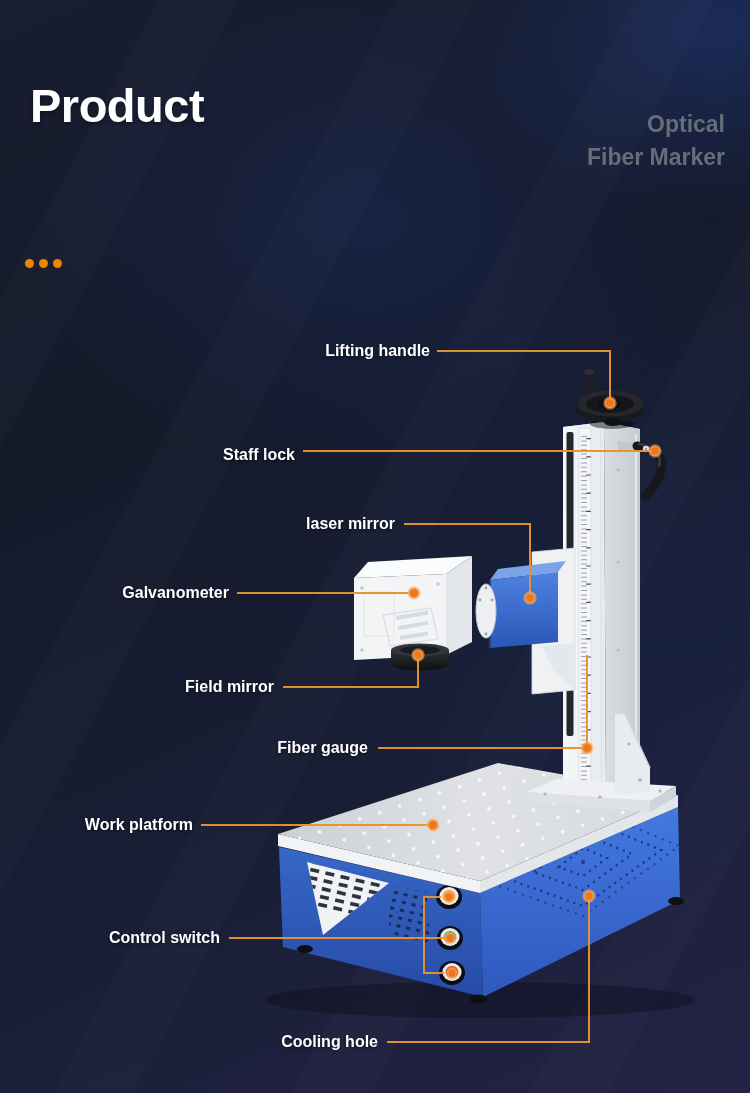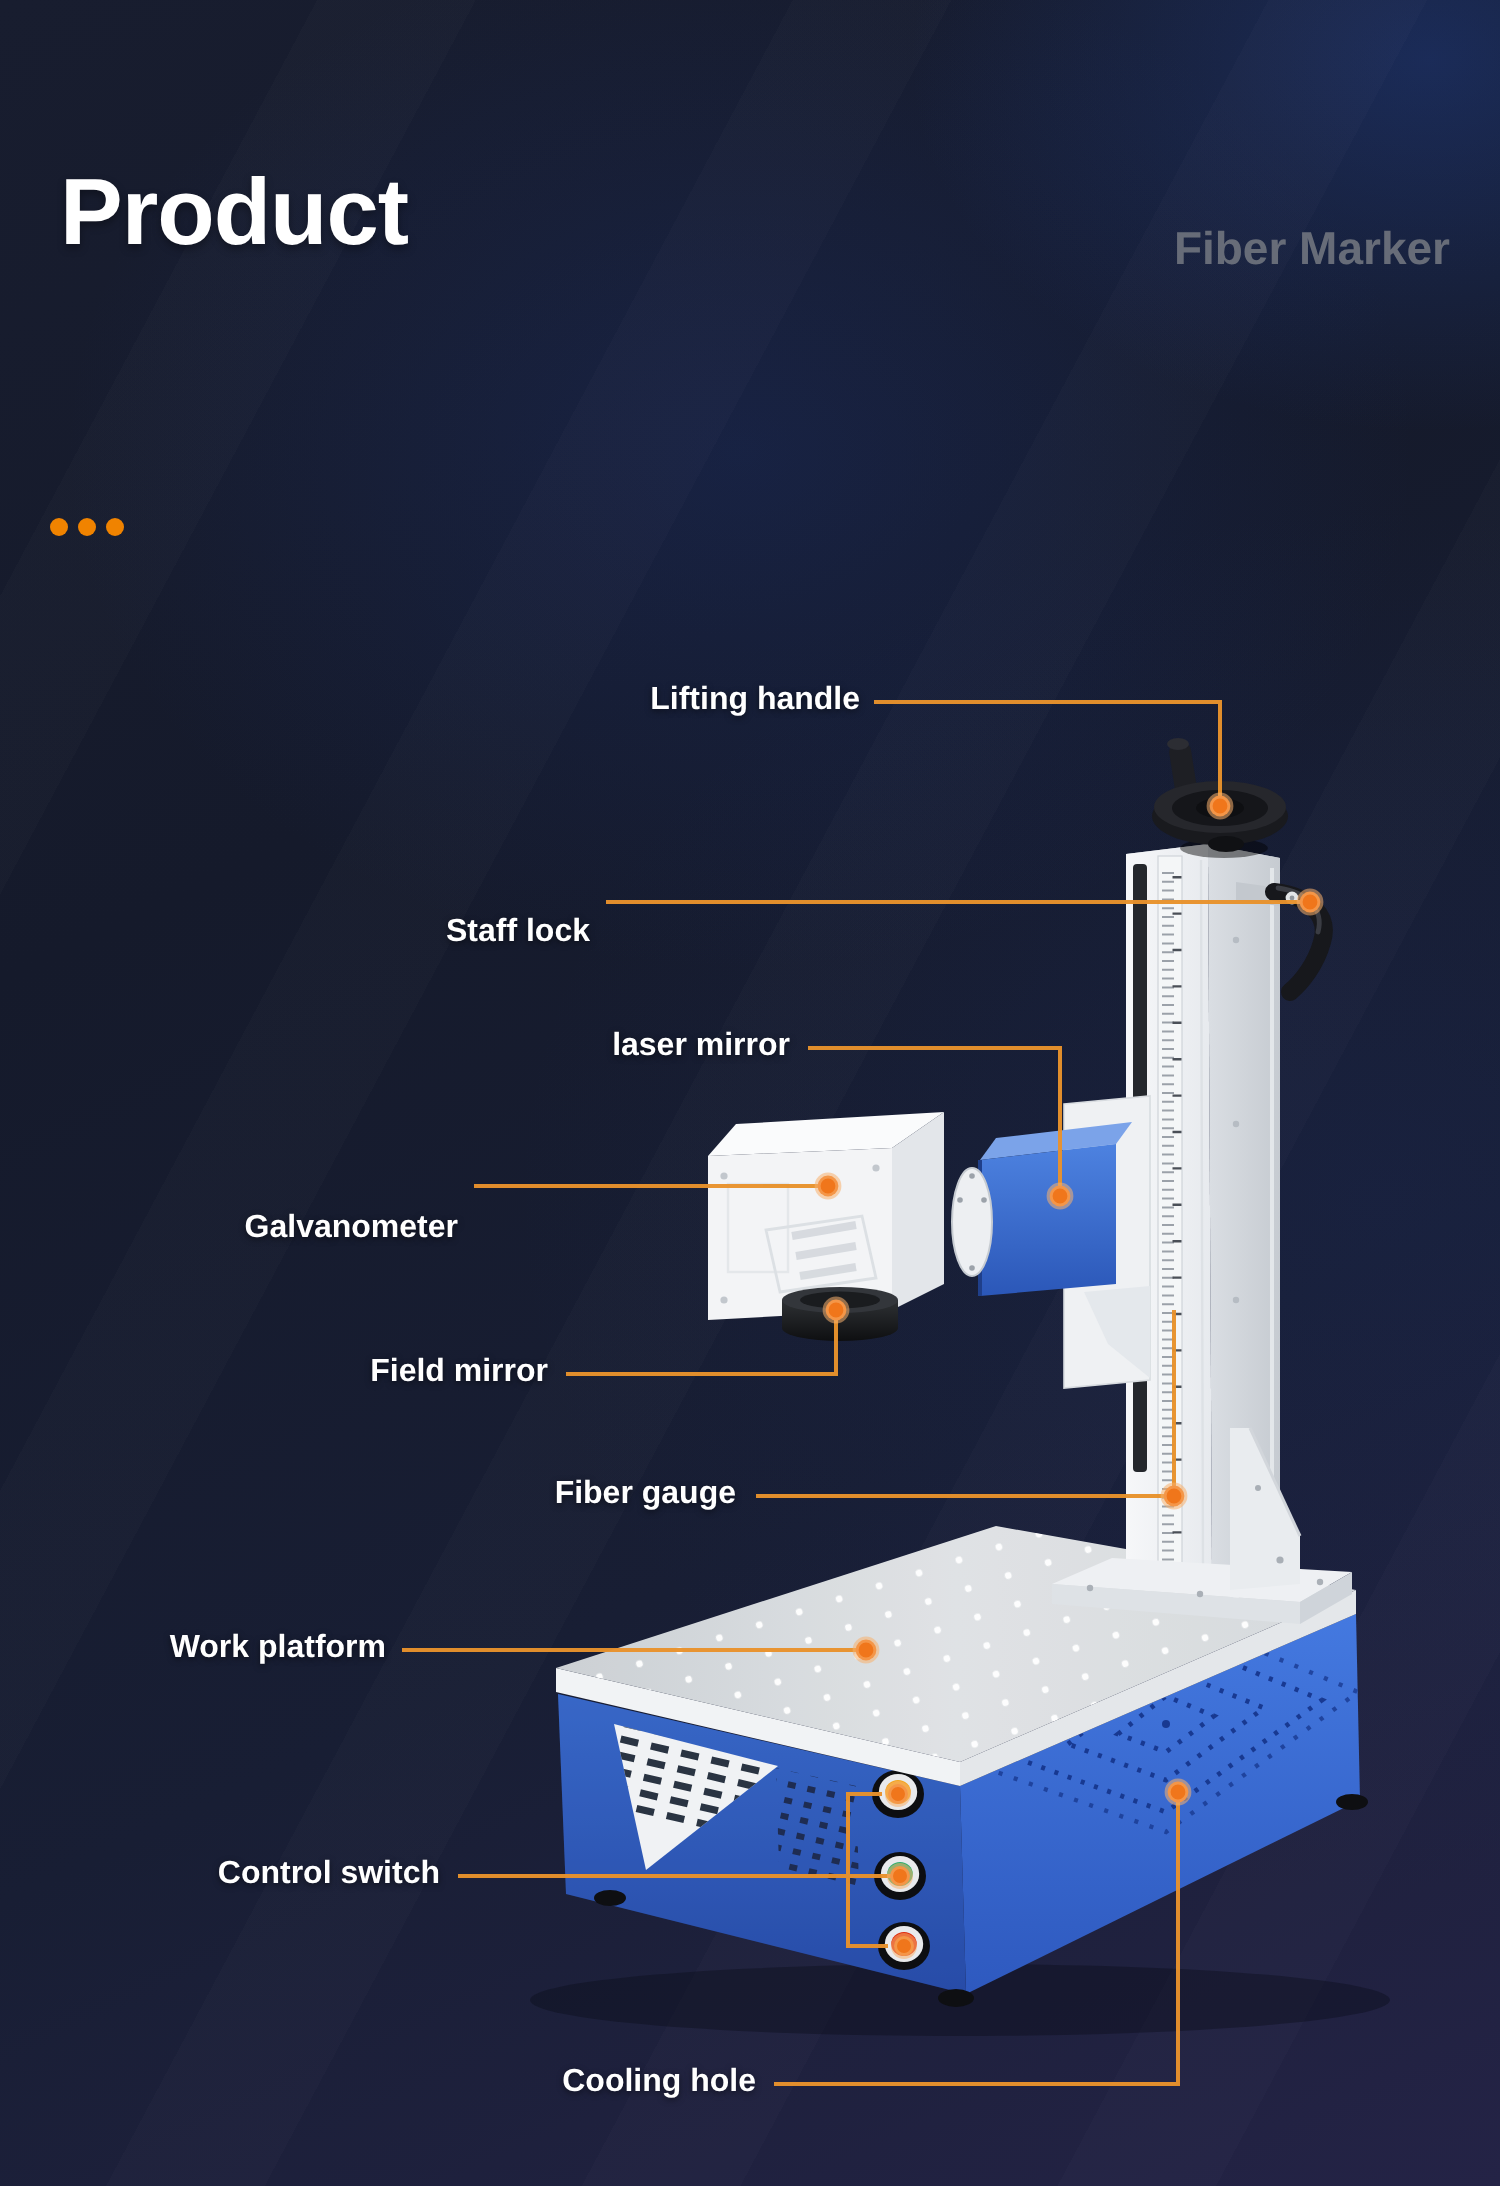--- a/index.html
+++ b/index.html
@@ -36,20 +36,21 @@
 </head>
 <body>
 
 <div class="page">
 
   <div class="title">
     <div>Product</div>
   </div>
 
   <div class="subtitle">
+    <div>Optical</div>
     <div>Fiber Marker</div>
   </div>
 
   <div class="accent-dots">
     <span></span>
     <span></span>
     <span></span>
   </div>
 
   <svg class="machine-svg" width="750" height="1093" viewBox="0 0 750 1093">
@@ -291,22 +292,22 @@
       <circle cx="587" cy="748" r="5.2"></circle>
       <circle cx="433" cy="825" r="5.2"></circle>
       <circle cx="449" cy="897" r="5"></circle>
       <circle cx="450" cy="938" r="5"></circle>
       <circle cx="452" cy="973" r="5"></circle>
       <circle cx="589" cy="896" r="5.2"></circle>
     </g>
   </svg>
 
   <div class="callout-label" style="right:320px;top:351px">Lifting handle</div>
-  <div class="callout-label" style="right:455px;top:467px">Staff lock</div>
+  <div class="callout-label" style="right:455px;top:455px">Staff lock</div>
   <div class="callout-label" style="right:355px;top:524px">laser mirror</div>
-  <div class="callout-label" style="right:521px;top:615px">Galvanometer</div>
+  <div class="callout-label" style="right:521px;top:593px">Galvanometer</div>
   <div class="callout-label" style="right:476px;top:687px">Field mirror</div>
   <div class="callout-label" style="right:382px;top:748px">Fiber gauge</div>
   <div class="callout-label" style="right:557px;top:825px">Work platform</div>
   <div class="callout-label" style="right:530px;top:938px">Control switch</div>
   <div class="callout-label" style="right:372px;top:1042px">Cooling hole</div>
 
 </div>
 
 </body></html>

